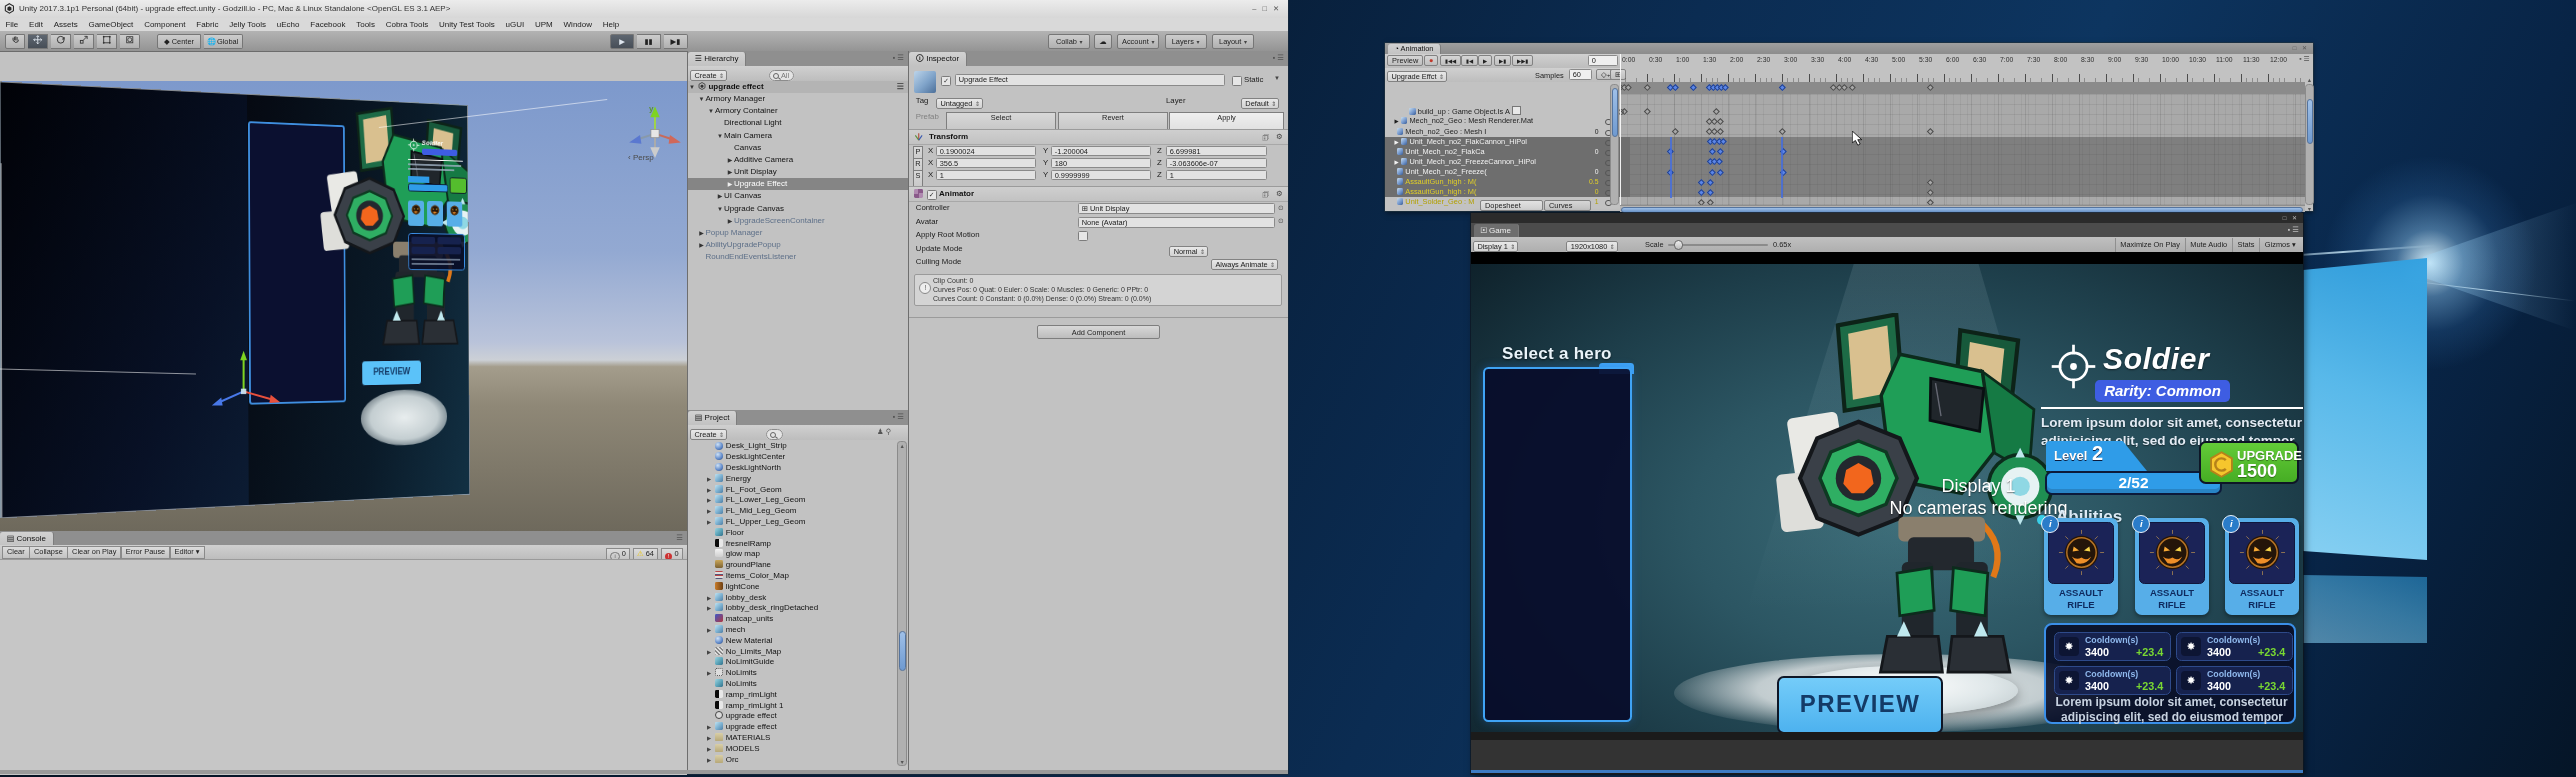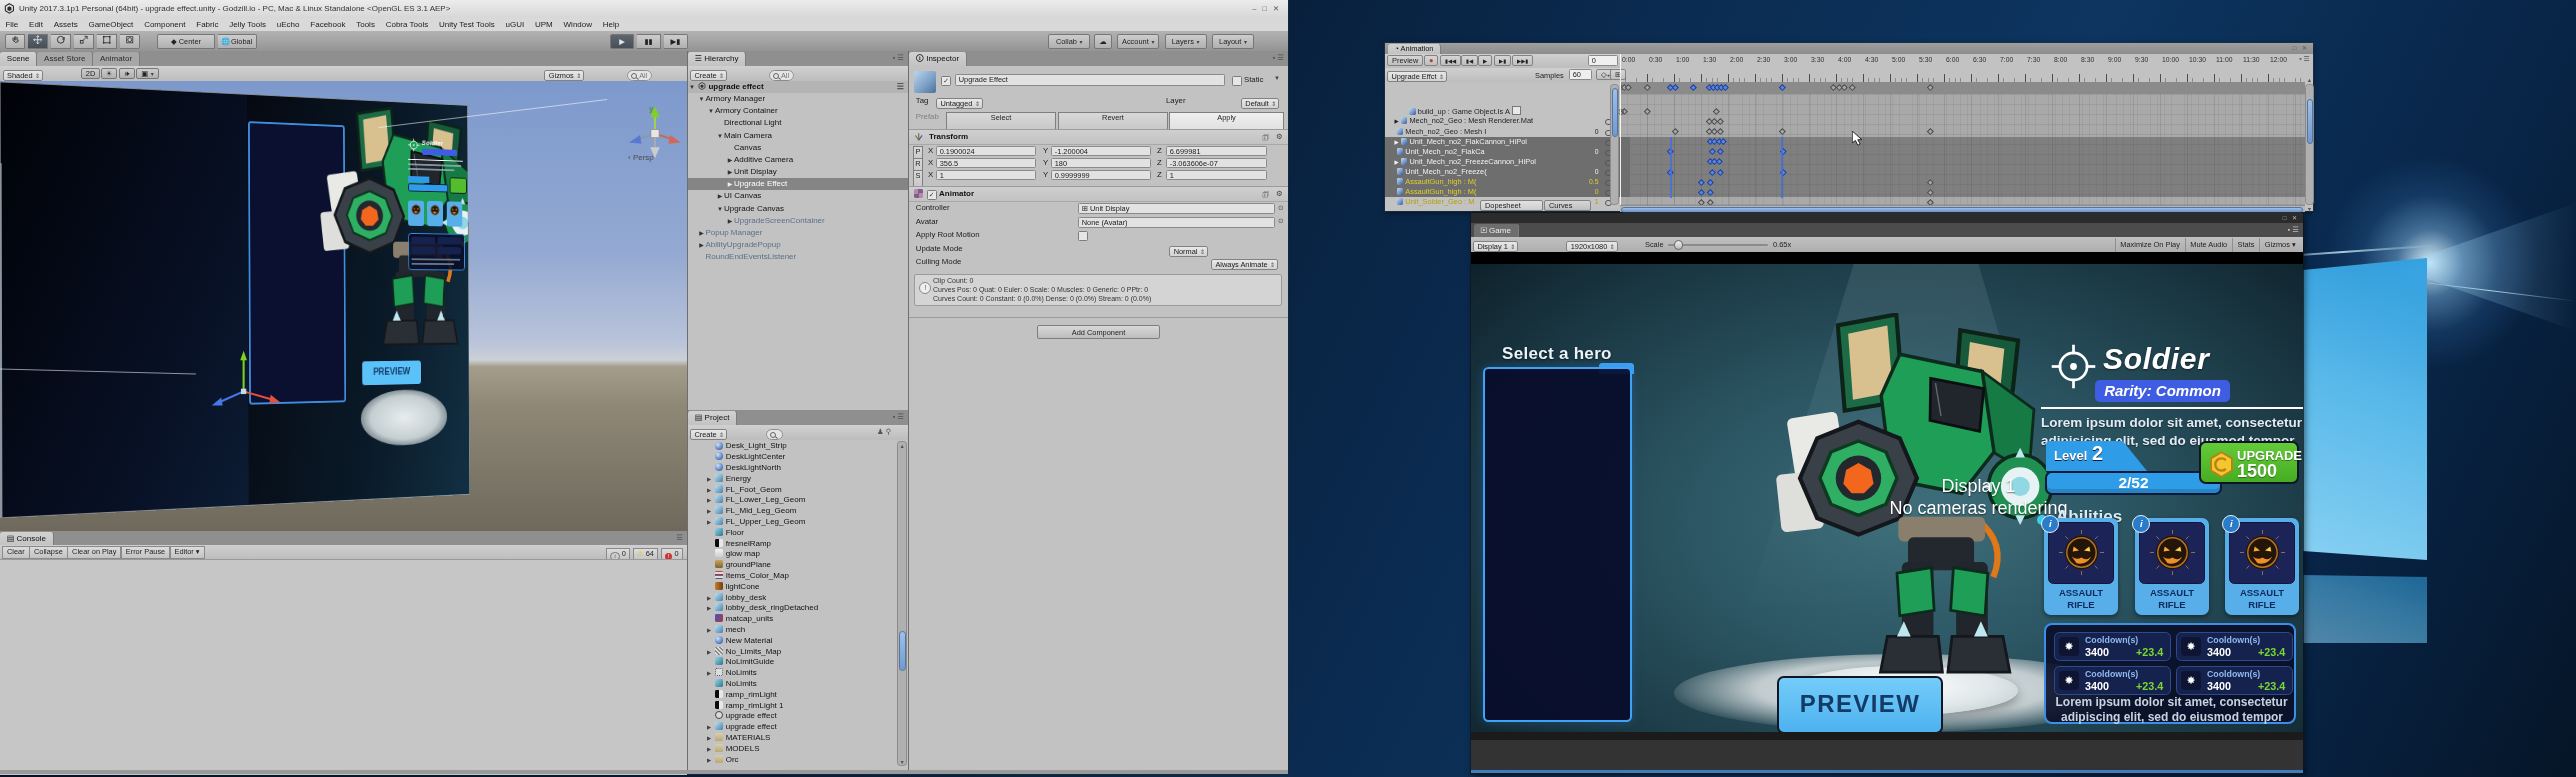--- a/index.html
+++ b/index.html
@@ -333,41 +333,31 @@
             <circle cx="11.5" cy="2.5" r="1.3" fill="#333"></circle>
             <circle cx="2.5" cy="11.5" r="1.3" fill="#333"></circle>
             <circle cx="11.5" cy="11.5" r="1.3" fill="#333"></circle>
           </svg></span>
       <span class="tbtn" style="width:20px"><svg width="9.5" height="9.5" viewBox="0 0 14 14">
             <rect x="2.5" y="2.5" width="9" height="9" stroke="#333" fill="none" stroke-width="1.2"></rect>
             <circle cx="7" cy="7" r="3" stroke="#333" fill="none" stroke-width="1.2"></circle>
           </svg></span>
     </span>
     <span class="tgrp a" style="left:157px;top:2.7px">
-      <span class="tbtn" style="width:58px">◆ <span>Center</span></span>
+      <span class="tbtn" style="width:44px">◆ <span>Center</span></span>
       <span class="tbtn" style="width:39px">🌐<span>Global</span></span>
     </span>
     <span class="tgrp a" style="left:610px;top:2.7px">
       <span class="tbtn pressed" style="width:24px">▶</span>
       <span class="tbtn" style="width:24px">▮▮</span>
       <span class="tbtn" style="width:24px">▶▮</span>
     </span>
     <span class="a" id="tb-right" style="right:34px;top:2.7px"><span class="tbtn dd" style="width: 42px; margin-left: 5.4px;">Collab</span><span class="tbtn" style="width: 17.6px; margin-left: 4px;">☁</span><span class="tbtn dd" style="width: 42px; margin-left: 5.4px;">Account</span><span class="tbtn dd" style="width: 42px; margin-left: 5.4px;">Layers</span><span class="tbtn dd" style="width: 42px; margin-left: 5.4px;">Layout</span></span>
   </div>
 
-  <div class="a tabstrip" style="left:0;top:51px;width:687px;height:15px" id="scene-tabs"><span class="tab active">Scene</span><span class="tab">Asset Store</span><span class="tab">Animator</span></div>
-  <div class="a subbar" style="left:0;top:66px;width:687px;height:15px">
-    <span class="popup a" style="left:2.7px;top:2px;width:74px">Shaded</span>
-    <span class="tbtn" style="position:absolute;left:81px;top:2px;width:19px;height:10.8px;line-height:10px">2D</span>
-    <span class="tbtn" style="position:absolute;left:101px;top:2px;width:16px;height:10.8px;line-height:10px">☀</span>
-    <span class="tbtn" style="position:absolute;left:119px;top:2px;width:16px;height:10.8px;line-height:10px">🕪</span>
-    <span class="tbtn dd" style="position:absolute;left:136px;top:2px;width:23px;height:10.8px;line-height:10px">▣</span>
-    <span class="popup a" style="left:501px;top:2px;width:36px">Gizmos</span>
-    <span class="searchbox a" style="left:541px;top:2px;width:135px"><span class="mag"></span><span>All</span></span>
-  </div>
 
   <div id="viewport" class="a">
     <div id="screen3d">
       <div class="mini" style="left:0;top:0;width:270px;height:435px;background:linear-gradient(115deg,#010207,#081126 70%,#0c1c33)"></div>
       <div class="mini" style="left:271px;top:28px;width:111px;height:297px;background:#0b1030;border:2px solid #3f8fe0;border-radius:3.4px"></div>
       <svg class="mini" style="left:341px;top:0" width="230" height="284" viewBox="0 0 460 545">
           <use href="#mech"></use>
         </svg>
       <div class="mini" style="left:464px;top:35px;width:73px;height:284px">
         <svg style="position:absolute;left:0;top:4px" width="15" height="15" viewBox="-34 -34 68 68">

